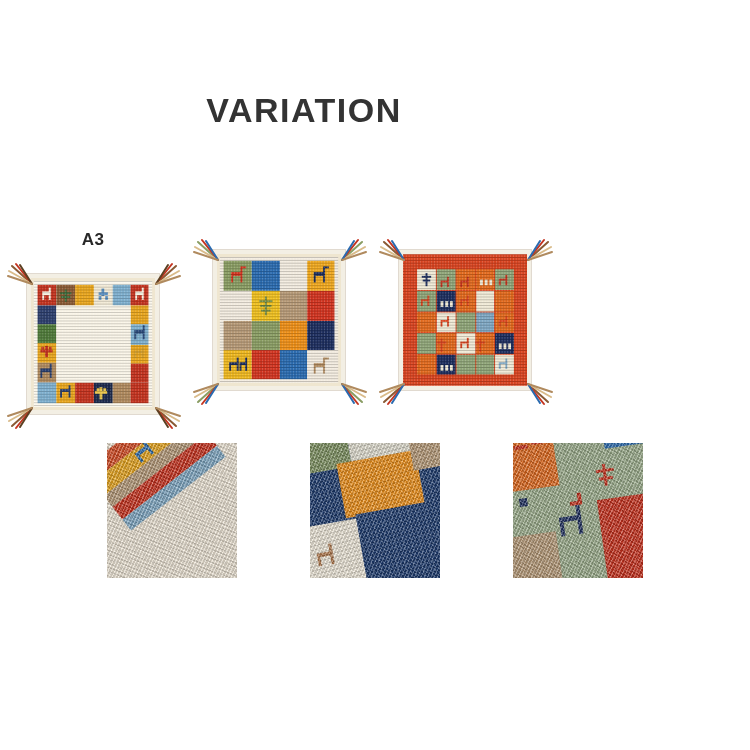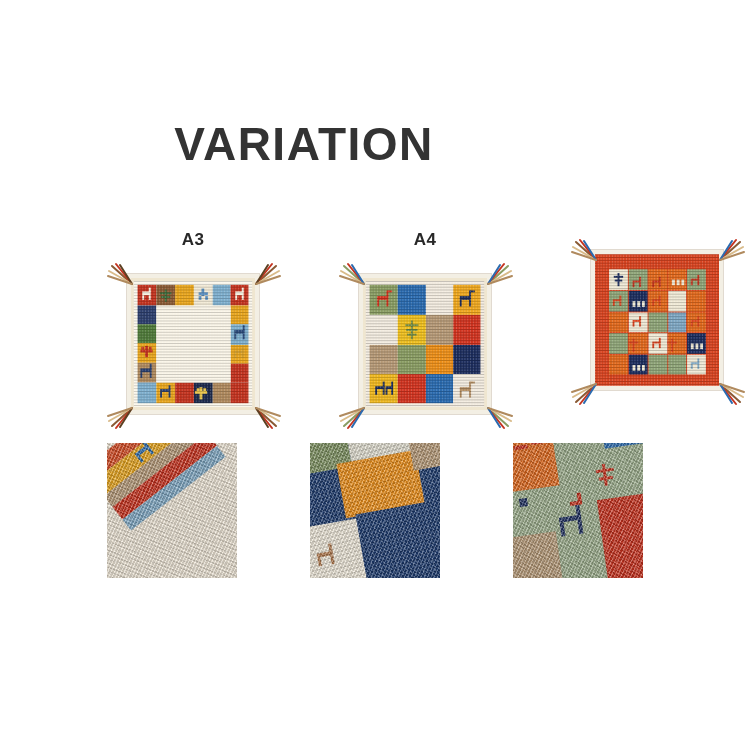--- a/index.html
+++ b/index.html
@@ -13,40 +13,39 @@
     font-family: "Liberation Sans", sans-serif;
     overflow: hidden;
     position: relative;
   }
 
   .page { position: relative; width: 750px; height: 750px; }
 
   
   .section-title {
     position: absolute;
-    top: 116px;
+    top: 82px;
     left: 0;
     width: 608px;
     text-align: center;
-    font-size: 46px;
+    font-size: 34px;
     font-weight: bold;
     letter-spacing: 1.5px;
     color: #333333;
     line-height: 56px;
   }
 
   
   .variations {
     position: absolute;
     top: 228px;
     left: 0;
     width: 750px;
     display: flex;
-    justify-content: flex-end;
-    gap: 46px;
+    justify-content: flex-start;
   }
   .variation { width: 186px; }
   .variation-label {
     text-align: center;
     font-size: 17px;
     font-weight: bold;
     color: #282828;
     height: 24px;
     line-height: 24px;
     letter-spacing: 0.5px;
@@ -263,21 +262,20 @@
             <line x1="4" y1="4" x2="20" y2="24" stroke="#c4331f"></line>
             <line x1="4" y1="4" x2="27" y2="17" stroke="#d9bb8a"></line>
             <line x1="4" y1="4" x2="16" y2="23" stroke="#5c4022"></line>
             <line x1="4" y1="4" x2="28" y2="12" stroke="#b08a5e"></line>
           </g>
         </svg>
       </div>
     </div>
 
     <div class="variation">
-      <div class="variation-label">A4</div>
       <div class="rug-wrap">
         <svg class="rug" viewBox="0 0 132 140">
           <rect width="132" height="140" fill="#f3ece0"></rect>
           <g>
             <rect x="7" y="7" width="30" height="32" fill="#8a9d63"></rect>
             <rect x="37" y="7" width="30" height="32" fill="#2a6bb0"></rect>
             <rect x="67" y="7" width="29" height="32" fill="#f3ece0"></rect>
             <rect x="96" y="7" width="29" height="32" fill="#f0a81e"></rect>
 
             <rect x="7" y="39" width="30" height="32" fill="#f3ece0"></rect>

